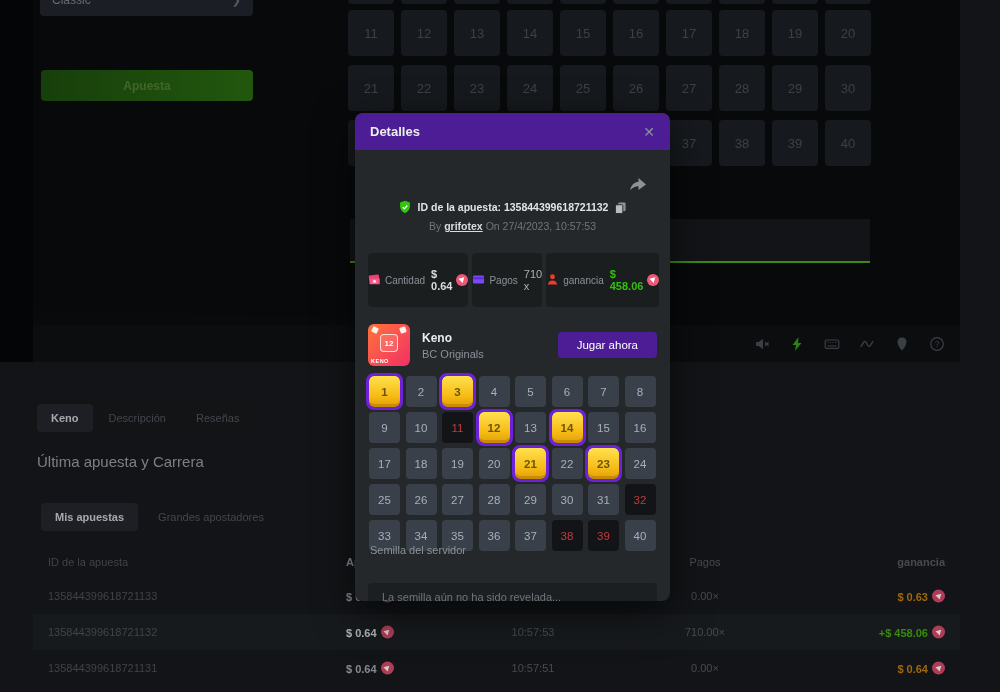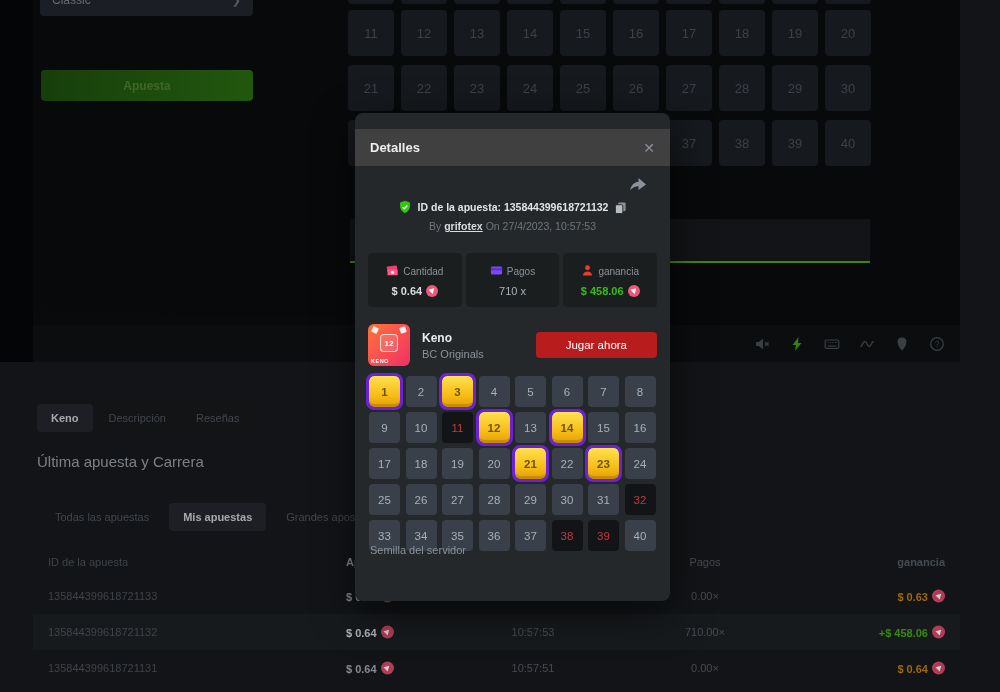--- a/index.html
+++ b/index.html
@@ -54,55 +54,55 @@
   .prof-green{color:#44a90e;}
   .tok{width:13px;height:13px;border-radius:50%;background:#d64b6b;display:inline-flex;
     align-items:center;justify-content:center;flex:none;}
   .tok .tri{width:0;height:0;border-left:3px solid transparent;border-right:3px solid transparent;
     border-top:5px solid #fff;transform:rotate(-15deg);margin-top:1px;}
 
   
   .overlay{position:absolute;inset:0;background:rgba(0,0,0,.18);z-index:5;}
   .modal{position:absolute;left:355px;top:113px;width:315px;height:488px;background:#24282a;
     border-radius:8px;overflow:hidden;z-index:10;box-shadow:0 12px 40px rgba(0,0,0,.6);}
-  .modal-header{position:absolute;left:0;top:16px;width:100%;height:37px;background:#404040;
+  .modal-header{position:absolute;left:0;top:0;width:100%;height:37px;background:#4c1d95;
     display:flex;align-items:center;justify-content:space-between;padding:0 15px;}
   .modal-title{font-size:13px;font-weight:bold;color:#eceeef;}
   .modal-close{color:#8b9299;font-size:14px;cursor:pointer;}
   .share-btn{position:absolute;right:22px;top:62px;width:20px;height:20px;cursor:pointer;}
   .id-row{position:absolute;left:0;top:87px;width:100%;display:flex;align-items:center;justify-content:center;gap:6px;}
   .id-row svg{flex:none;}
   .bet-id{font-size:10.5px;font-weight:bold;color:#e0e4e7;}
   .copy-btn{width:13px;height:13px;cursor:pointer;display:inline-flex;}
   .by-row{position:absolute;left:0;top:107px;width:100%;text-align:center;font-size:10.5px;color:#6e757c;}
   .by-row .user{color:#d9dde0;font-weight:bold;text-decoration:underline;cursor:pointer;}
   .stats{position:absolute;left:13px;top:140px;width:289px;display:flex;gap:4px;}
-  .stat{flex:1;height:54px;background:#1a1e1f;border-radius:4px;display:flex;flex-direction:column;
+  .stat{flex:1;height:54px;background:#1a1e1f;border-radius:4px;display:flex;flex-direction:row;
     align-items:center;justify-content:center;gap:6px;}
   .stat .lab{display:flex;align-items:center;gap:4px;font-size:10px;color:#8b9299;}
   .stat .lab svg{width:13px;height:13px;}
   .stat .val{display:flex;align-items:center;gap:4px;font-size:11px;font-weight:bold;color:#d9dde0;}
   .stat .val.muted{color:#aab1b7;font-weight:normal;}
   .stat .val.green{color:#36bd13;}
   .stat .tok{width:12px;height:12px;background:#ef5777;}
   .game-row{position:absolute;left:13px;top:208px;width:289px;height:48px;display:flex;align-items:center;}
   .thumb{width:42px;height:42px;border-radius:6px;background:linear-gradient(135deg,#ff7438,#f12f67);
     position:relative;overflow:hidden;flex:none;cursor:pointer;}
   .thumb .mini{position:absolute;left:12px;top:10px;width:18px;height:18px;border:1.5px solid rgba(255,255,255,.75);
     border-radius:4px;background:rgba(255,255,255,.12);color:#fff;font-size:8px;font-weight:bold;
     display:flex;align-items:center;justify-content:center;}
   .thumb .d1,.thumb .d2{position:absolute;width:6px;height:6px;background:#fff;border-radius:1px;opacity:.9;}
   .thumb .d1{left:4px;top:3px;transform:rotate(25deg);}
   .thumb .d2{right:4px;top:3px;transform:rotate(-20deg);}
   .thumb .kn{position:absolute;left:3px;bottom:2px;font-size:5.5px;font-weight:bold;color:#fff;letter-spacing:.5px;}
   .ginfo{margin-left:12px;}
   .gname{font-size:12px;font-weight:bold;color:#e9ecee;}
   .gprov{font-size:11px;color:#8b9299;margin-top:3px;}
-  .play-btn{margin-left:auto;background:#b91c1c;color:#fff;border:none;border-radius:4px;
-    padding:7px 30px;font-size:11.5px;cursor:pointer;font-family:inherit;}
+  .play-btn{margin-left:auto;background:#4c1d95;color:#fff;border:none;border-radius:4px;
+    padding:7px 19px;font-size:11.5px;cursor:pointer;font-family:inherit;}
   .keno-grid{position:absolute;left:14px;top:263px;display:grid;
     grid-template-columns:repeat(8,31px);column-gap:5.5px;row-gap:5px;}
   .kg-tile{width:31px;height:31px;background:#394049;border-radius:4px;color:#a6b1bd;font-size:11.5px;
     display:flex;align-items:center;justify-content:center;}
   .kg-tile.hit{background:linear-gradient(180deg,#ffe14f,#f6bb15 65%,#df9f08);outline:3px solid #6d22da;
     border-radius:5px;color:#6b5407;font-weight:bold;box-shadow:inset 0 -3px 0 rgba(170,110,0,.45);}
   .kg-tile.miss{background:#121417;color:#c43a3c;}
   .seed-label{position:absolute;left:15px;top:431px;font-size:11px;color:#8b9299;}
   .seed-input{position:absolute;left:13px;top:470px;width:289px;height:30px;background:#1b1f21;border-radius:4px;
     padding:8px 14px;font-size:11px;color:#6e757c;white-space:nowrap;overflow:hidden;cursor:text;}
@@ -208,21 +208,20 @@
       </div>
   </div>
 
   <div class="tabs-game" id="game-tabs">
       <span class="tab active">Keno</span>
       <span class="tab">Descripción</span>
       <span class="tab">Reseñas</span>
     </div>
   <h2 class="section-title">Última apuesta y Carrera</h2>
   <div class="tabs-bets" id="bet-tabs">
-      <span class="tab">Todas las apuestas</span>
       <span class="tab active">Mis apuestas</span>
       <span class="tab">Grandes apostadores</span>
     </div>
 
   <div class="bets-table" id="bets-table">
       <span class="th cell c-id" style="top: 12px; transform: none;">ID de la apuesta</span>
       <span class="th cell c-amt" style="top: 12px; transform: none;">Apuesta</span>
       <span class="th cell c-time" style="top: 12px; transform: none;"></span>
       <span class="th cell c-pay" style="top: 12px; transform: none;">Pagos</span>
       <span class="th cell c-prof" style="top: 12px; transform: none;">ganancia</span>
@@ -404,15 +403,16 @@
         <div class="kg-tile">33</div>
         <div class="kg-tile">34</div>
         <div class="kg-tile">35</div>
         <div class="kg-tile">36</div>
         <div class="kg-tile">37</div>
         <div class="kg-tile miss">38</div>
         <div class="kg-tile miss">39</div>
         <div class="kg-tile">40</div>
       </div>
     <div class="seed-label">Semilla del servidor</div>
+    <div class="seed-input">La semilla aún no ha sido revelada...</div>
   </div>
 
 </div>
 
 </body></html>

